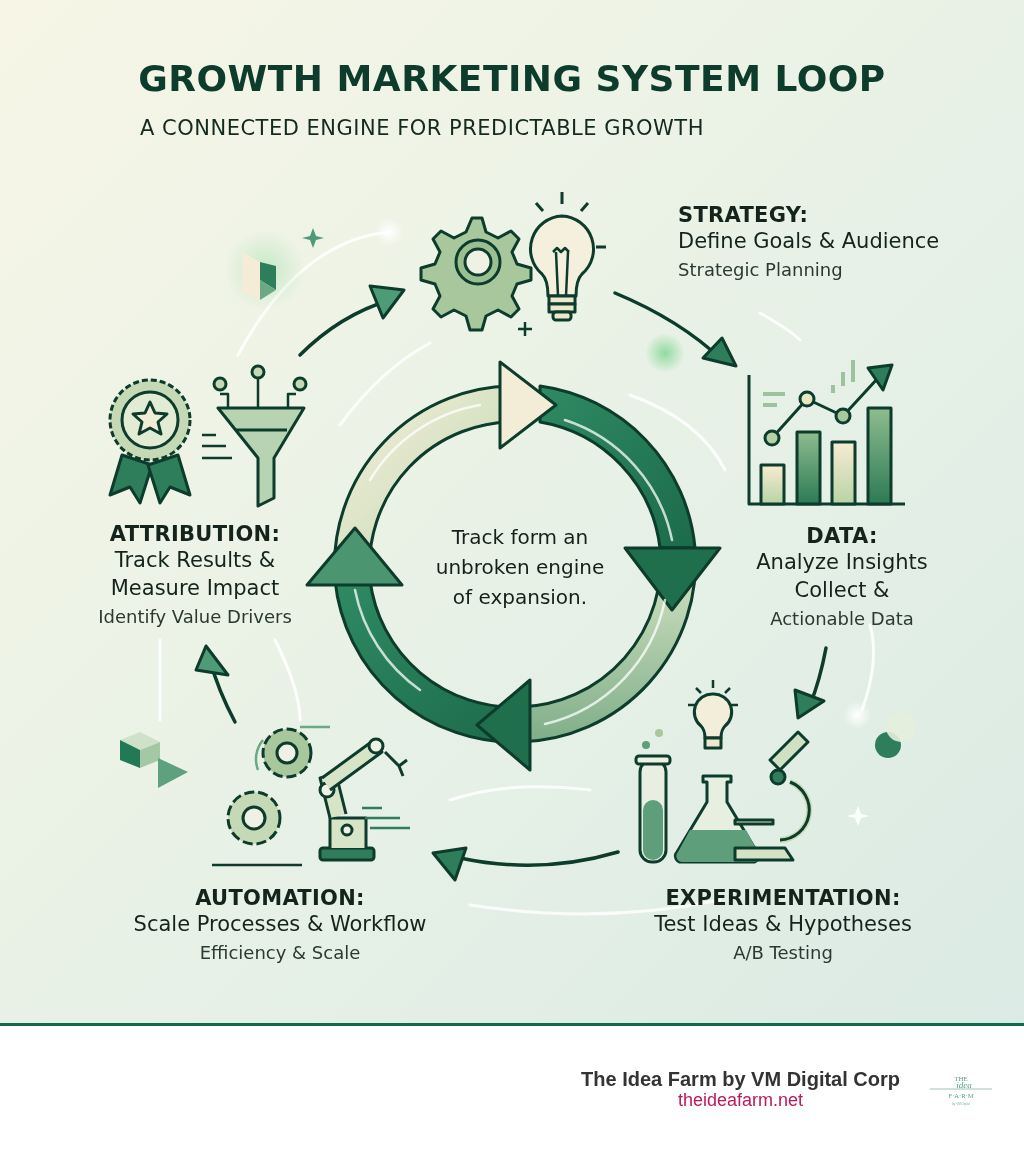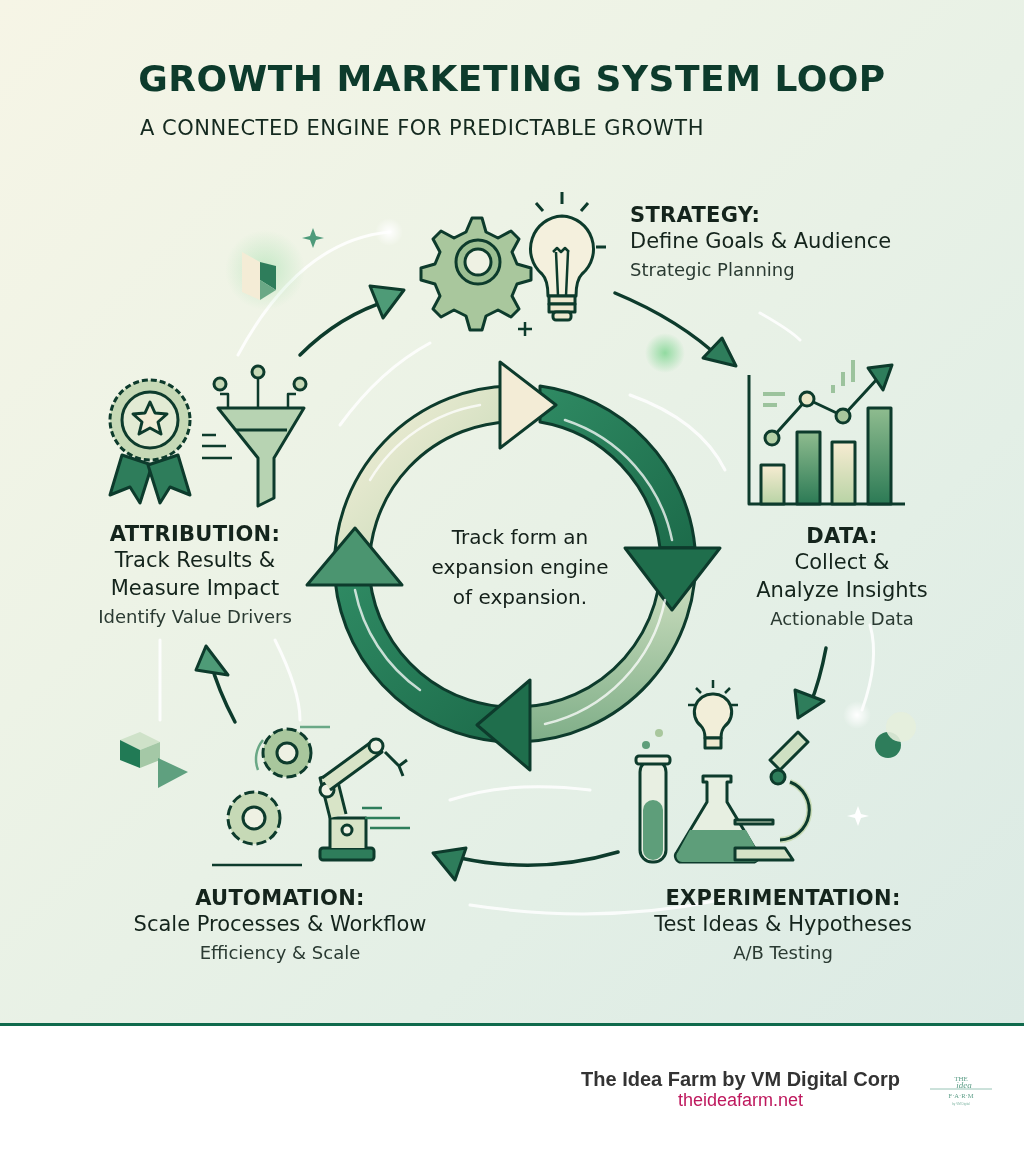--- a/index.html
+++ b/index.html
@@ -34,21 +34,21 @@
       position: absolute; left: 0; width: 844px; text-align: center;
       top: 116px;
       font-size: 21px; letter-spacing: 0.5px;
       color: #14291f;
     }
     svg.art { position: absolute; left: 0; top: 0; }
     .label { position: absolute; text-align: center; color: #14241c; }
     .label .head { font-weight: bold; font-size: 21px; letter-spacing: 0.3px; color: #14241c; }
     .label .desc { font-size: 21px; line-height: 28px; color: #14241c; }
     .label .sub { font-size: 18px; line-height: 26px; color: #2a3a32; margin-top: 2px; }
-    .label.left { text-align: left; }
+    .label.left { text-align: left; margin-left: 48px; }
     .center-text {
       position: absolute; left: 415px; top: 522px; width: 210px; text-align: center;
       font-size: 20px; line-height: 30px; color: #14201a;
     }
     .brand {
       position: absolute; right: 124px; top: 1068px; text-align: center;
     }
     .brand .name {
       font-family: "Liberation Sans", sans-serif; font-weight: bold; font-size: 20px; color: #333333;
     }
@@ -252,22 +252,22 @@
   </svg>
 
   <div class="label left" style="left:630px; top:203px;">
     <div class="head">STRATEGY:</div>
     <div class="desc">Define Goals &amp; Audience</div>
     <div class="sub">Strategic Planning</div>
   </div>
 
   <div class="label" style="left:722px; top:524px; width:240px;">
     <div class="head">DATA:</div>
+    <div class="desc">Analyze Insights</div>
     <div class="desc">Collect &amp;</div>
-    <div class="desc">Analyze Insights</div>
     <div class="sub">Actionable Data</div>
   </div>
 
   <div class="label" style="left:618px; top:886px; width:330px;">
     <div class="head">EXPERIMENTATION:</div>
     <div class="desc">Test Ideas &amp; Hypotheses</div>
     <div class="sub">A/B Testing</div>
   </div>
 
   <div class="label" style="left:100px; top:886px; width:360px;">
@@ -278,21 +278,21 @@
 
   <div class="label" style="left:70px; top:522px; width:250px;">
     <div class="head">ATTRIBUTION:</div>
     <div class="desc">Track Results &amp;</div>
     <div class="desc">Measure Impact</div>
     <div class="sub">Identify Value Drivers</div>
   </div>
 
   <div class="center-text">
     <div>Track form an</div>
-    <div>expansion engine</div>
+    <div>unbroken engine</div>
     <div>of expansion.</div>
   </div>
 </div>
 
 <div id="divider"></div>
 
 <div id="footer"></div>
 <div class="brand">
   <div class="name">The Idea Farm by VM Digital Corp</div>
   <div class="url">theideafarm.net</div>

